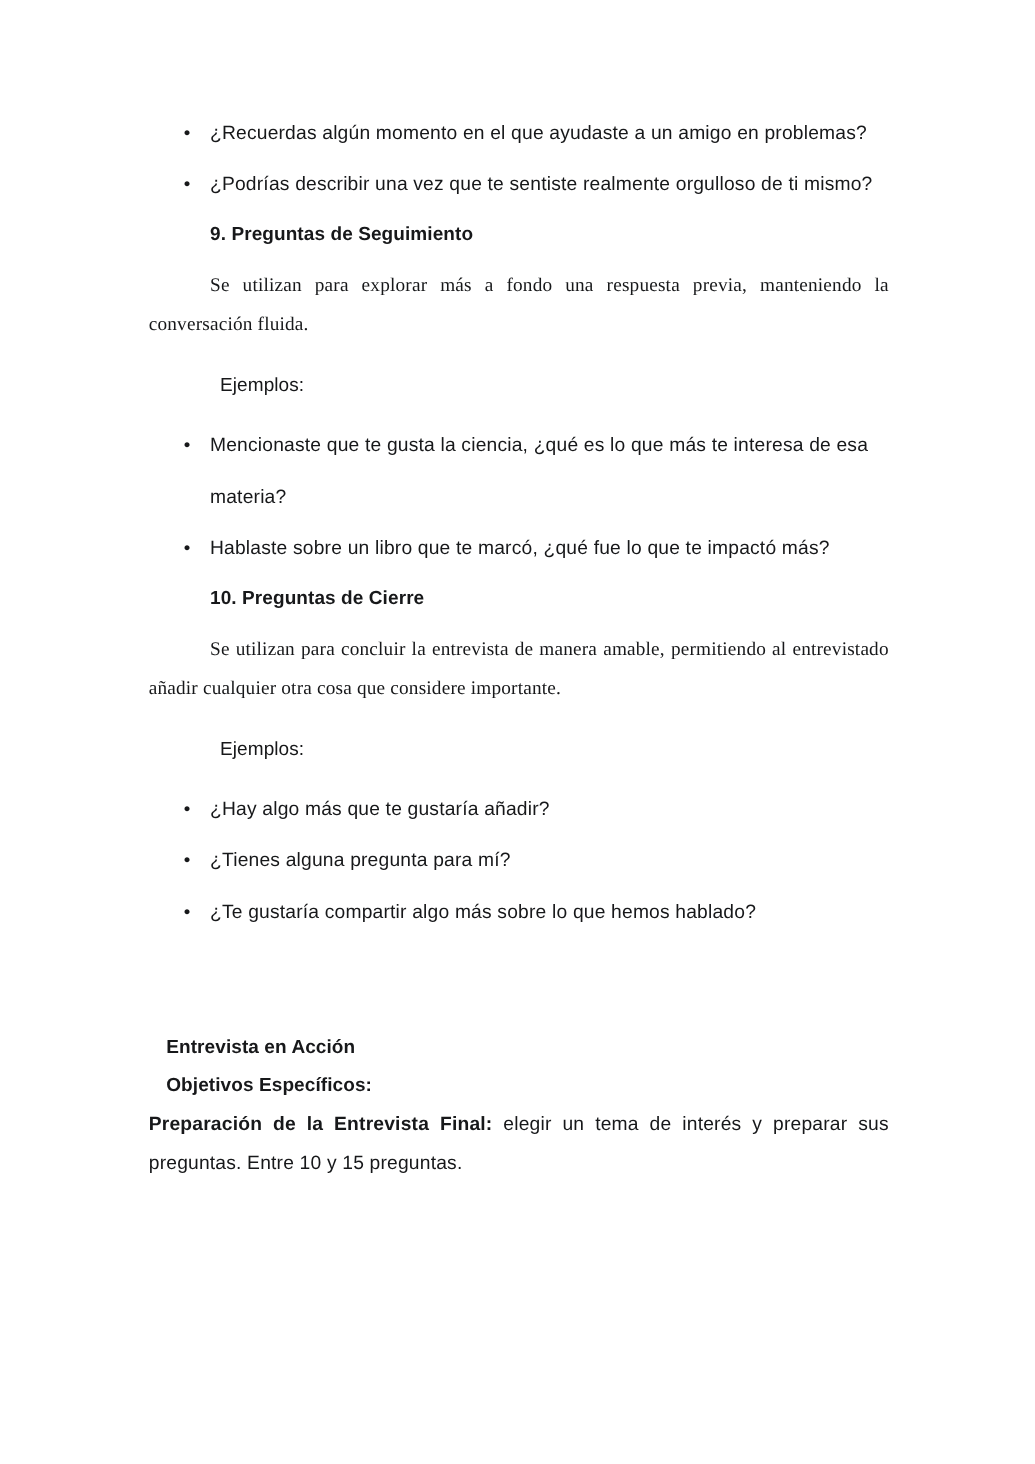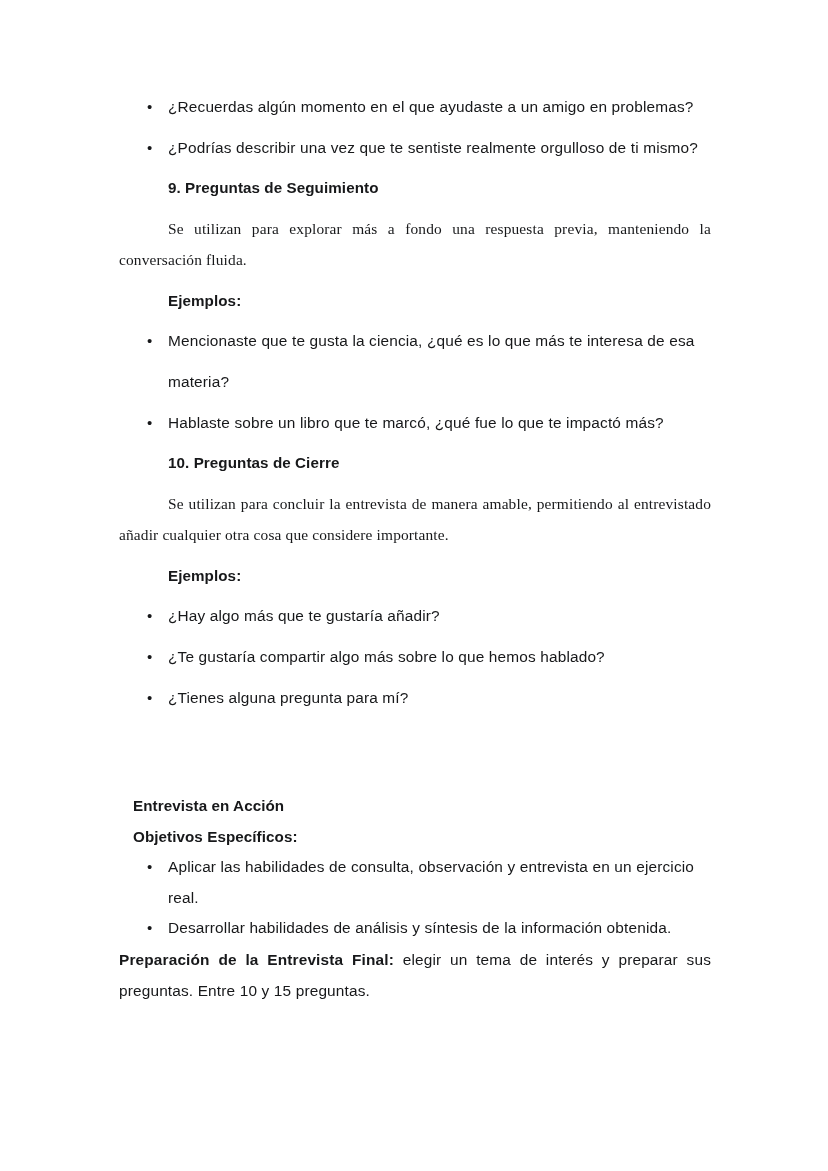--- a/index.html
+++ b/index.html
@@ -47,23 +47,23 @@
   .heading {
     margin: 0;
     font-size: 15.2px;
     font-weight: bold;
     line-height: 31px;
     letter-spacing: 0.005em;
   }
   .heading.indent { padding-left: 49px; }
 
   .sub-label {
-    margin: 0;
+    margin: 8px;
     font-size: 15.2px;
-    font-weight: bold;
+    font-weight: normal;
     line-height: 31px;
     padding-left: 49px;
     letter-spacing: 0.005em;
   }
 
   
   .bullets {
     list-style: none;
     margin: 0;
     padding: 0;
@@ -140,34 +140,30 @@
     <p class="para indent-first">Se utilizan para concluir la entrevista de manera amable, permitiendo al entrevistado añadir cualquier otra cosa que considere importante.</p>
 
     <div class="gap-sm"></div>
 
     <p class="sub-label">Ejemplos:</p>
 
     <div class="gap-xs"></div>
 
     <ul class="bullets">
       <li>¿Hay algo más que te gustaría añadir?</li>
+      <li>¿Tienes alguna pregunta para mí?</li>
       <li>¿Te gustaría compartir algo más sobre lo que hemos hablado?</li>
-      <li>¿Tienes alguna pregunta para mí?</li>
     </ul>
 
     <div class="gap-lg"></div>
 
     <div class="section-lower">
       <h2 class="heading lead-space">Entrevista en Acción</h2>
 
       <h3 class="heading">Objetivos Específicos:</h3>
 
-      <ul class="bullets tight">
-        <li>Aplicar las habilidades de consulta, observación y entrevista en un ejercicio real.</li>
-        <li>Desarrollar habilidades de análisis y síntesis de la información obtenida.</li>
-      </ul>
 
 
       <p class="para"><span class="runin">Preparación de la Entrevista Final:</span><span> elegir un tema de interés y preparar sus preguntas. Entre 10 y 15 preguntas.</span></p>
     </div>
 
   </div>
 </div>
 
 </body></html>

